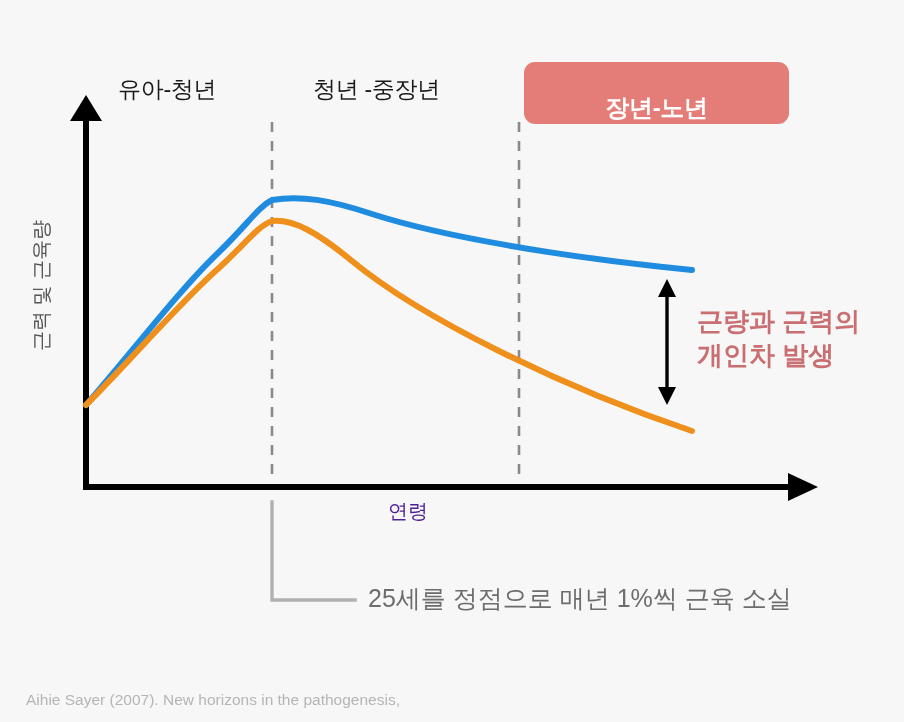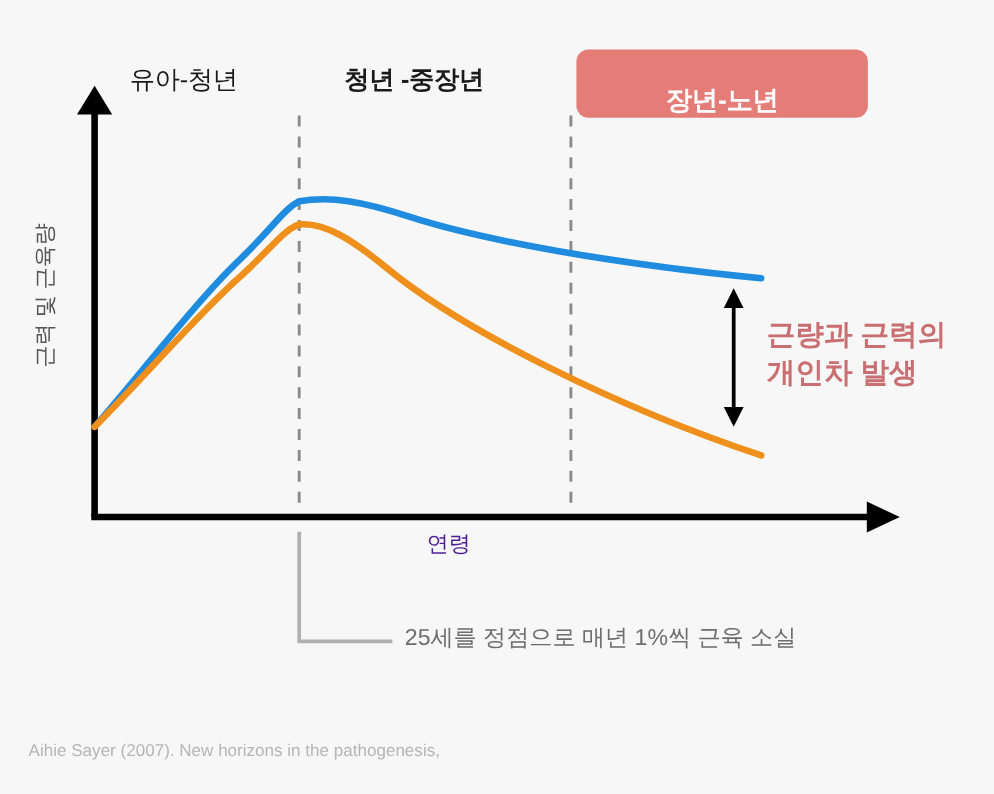--- a/index.html
+++ b/index.html
@@ -3,33 +3,33 @@
 <meta charset="utf-8">
 <style>
   html,body{margin:0;padding:0;}
   body{
     width:904px;height:722px;
     background:#f7f7f7;
     font-family:"Liberation Sans","DejaVu Sans",sans-serif;
     overflow:hidden;
     position:relative;
   }
-  #figure{position:absolute;left:0;top:0;width:904px;height:594px;}
+  #figure{position:absolute;left:0;top:17px;width:904px;height:594px;}
 
   .abs{position:absolute;}
 
   
   .stage-label{
     font-size:23px;
     color:#1a1a1a;
     white-space:nowrap;
     letter-spacing:-0.3px;
   }
   #stage-1{left:118px;top:57px;}
-  #stage-2{left:313px;top:57px;font-weight:bold;}
+  #stage-2{left:313px;top:57px;}
 
   #stage-3-badge{
     left:524px;top:45px;
     width:265px;height:62px;
     background:#e47d77;
     border-radius:11px;
     display:flex;align-items:flex-end;justify-content:center;
   }
   #stage-3-badge .stage-label{
     color:#ffffff;
@@ -61,21 +61,21 @@
     font-size:26px;
     font-weight:bold;
     line-height:1.30;
     color:#c96f72;
     white-space:nowrap;
   }
 
   
   #peak-callout{
     left:368px;top:565px;
-    font-size:21px;
+    font-size:25px;
     color:#6d6d6d;
     white-space:nowrap;
   }
 
   
   #citation{
     left:26px;top:644px;
     font-size:15.5px;
     line-height:1.70;
     color:#b5b5b5;

